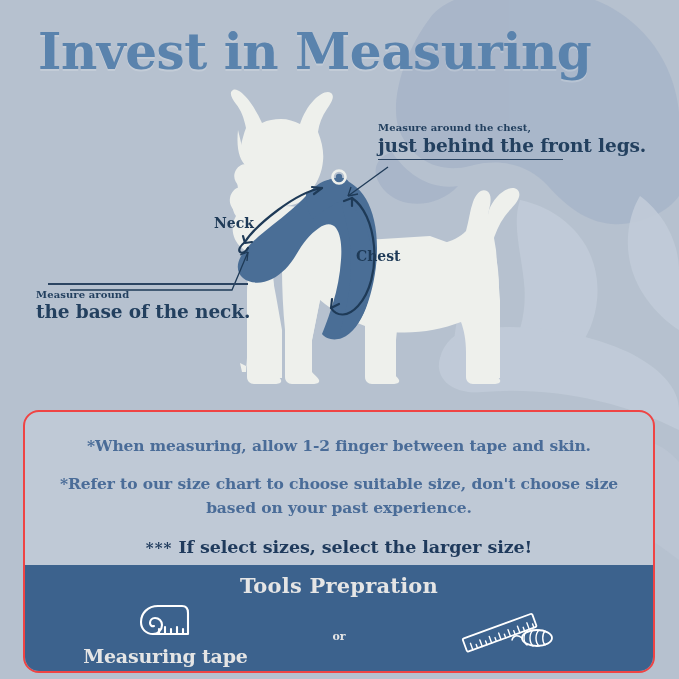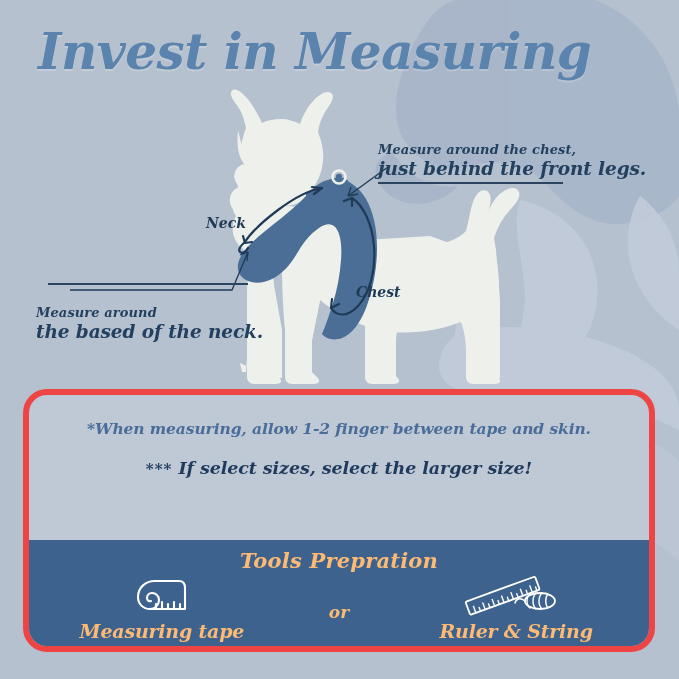--- a/index.html
+++ b/index.html
@@ -2,21 +2,21 @@
 <html><head>
 <meta charset="utf-8">
 <style>
   html,body{margin:0;padding:0;}
   body{
     width:679px;height:679px;overflow:hidden;
     background:#b6c1cf;
     font-family:"Liberation Serif", serif;
     position:relative;
   }
-  #stage{position:absolute;inset:0;width:679px;height:679px;overflow:hidden;font-style:italic;}
+  #stage{position:absolute;inset:0;width:679px;height:679px;overflow:hidden;}
 
   
   .bg-layer{position:absolute;inset:0;width:679px;height:679px;}
 
   
   .title{
     position:absolute;left:38px;top:22px;width:610px;
     font-family:"DejaVu Serif", serif;
     font-weight:bold;
     font-size:50px;
@@ -24,25 +24,24 @@
     color:#5a83ad;
     text-shadow:0 2px 0 rgba(255,255,255,.18);
     white-space:nowrap;
   }
 
   
   .callout{position:absolute;color:#23405f;}
   .callout .lite{
     font-family:"DejaVu Serif", serif;
     font-weight:bold;
-    font-size:13px;
+    font-size:10px;
     letter-spacing:.1px;
     display:block;
     line-height:1.25;
-    margin-top:20px;
   }
   .callout .bold{
     font-family:"DejaVu Serif", serif;
     font-weight:bold;
     font-size:18.5px;
     letter-spacing:-.1px;
     display:block;
     line-height:1.2;
     text-align:center;
   }
@@ -54,28 +53,28 @@
 
   .hr-line{height:1.5px;background:#2b4461;}
 
   .label{
     position:absolute;
     font-family:"DejaVu Serif", serif;
     font-weight:bold;
     font-size:14px;
     color:#1e3a57;
   }
-  #label-neck{left:206px;top:215px;}
-  #label-chest{left:356px;top:248px;margin-top:36px;}
+  #label-neck{left:214px;top:215px;}
+  #label-chest{left:356px;top:248px;}
 
   
   .panel{
-    position:absolute;left:23px;top:389px;width:632px;height:263px;
-    border:6px solid #ef4444;
-    border-radius:24px;
+    position:absolute;left:23px;top:410px;width:632px;height:263px;
+    border:2px solid #ef4444;
+    border-radius:16px;
     overflow:hidden;
     box-sizing:border-box;
     background:#bfc9d6;
   }
   .panel-top{
     height:154px;
     padding:22px 26px 0 26px;
     box-sizing:border-box;
     text-align:center;
   }
@@ -92,21 +91,21 @@
     color:#1f3a5c;
     font-size:17.5px;
     margin-top:4px;
   }
   .tip.strong .stars{font-size:15px;letter-spacing:1px;}
 
   .panel-bottom{
     position:absolute;left:0;right:0;bottom:0;
     height:106px;
     background:#3c628d;
-    color:#fdba74;
+    color:#e5e5e5;
     text-align:center;
   }
   .tools-title{
     font-family:"DejaVu Serif", serif;
     font-weight:bold;
     font-size:21px;
     padding-top:8px;
     letter-spacing:.2px;
   }
   .tools-row{
@@ -119,21 +118,21 @@
   .tool-label{
     font-family:"DejaVu Serif", serif;
     font-weight:bold;
     font-size:19px;
     margin-top:1px;
     letter-spacing:-.2px;
   }
   .or-word{
     font-family:"DejaVu Serif", serif;
     font-weight:bold;
-    font-size:17px;
+    font-size:11px;
     align-self:center;
     margin-top:6px;
   }
 </style>
 </head>
 <body>
 
 <div id="stage">
 
   <svg class="bg-layer" viewBox="0 0 679 679" preserveAspectRatio="none">
@@ -392,30 +391,31 @@
 
   <div class="callout" id="callout-chest">
     <span class="lite">Measure around the chest,</span>
     <span class="bold">just behind the front legs.</span>
     <div class="hr-line" style="width:185px;margin-top:2px;"></div>
   </div>
 
   <div class="callout" id="callout-neck">
     <div class="hr-line" style="width:200px;margin:0 0 4px 12px;"></div>
     <span class="lite">Measure around</span>
-    <span class="bold">the based of the neck.</span>
+    <span class="bold">the base of the neck.</span>
   </div>
 
   <div class="label" id="label-neck">Neck</div>
   <div class="label" id="label-chest">Chest</div>
 
   <div class="panel">
 
     <div class="panel-top">
       <p class="tip">*When measuring, allow 1-2 finger between tape and skin.</p>
+      <p class="tip">*Refer to our size chart to choose suitable size, don't choose size based on your past experience.</p>
       <p class="tip strong">
         <span class="stars">***</span>
         <span>If select sizes, select the larger size!</span>
       </p>
     </div>
 
     <div class="panel-bottom">
       <div class="tools-title">Tools Prepration</div>
 
       <div class="tools-row">
@@ -451,20 +451,19 @@
               </g>
 
               <g transform="translate(62 16)">
                 <ellipse cx="16" cy="10" rx="15" ry="8"></ellipse>
                 <path d="M6 3 C2 6 2 14 6 17 M12 2 C8 6 8 14 12 18
                          M18 2 C14 6 14 14 18 18 M24 3 C21 6 21 14 24 17" stroke-width="1.4"></path>
                 <path d="M1 10 C-4 6 -8 8 -9 12" stroke-width="1.4"></path>
               </g>
             </svg>
           </div>
-          <div class="tool-label">Ruler &amp; String</div>
         </div>
 
       </div>
     </div>
   </div>
 
 </div>
 
 </body></html>

